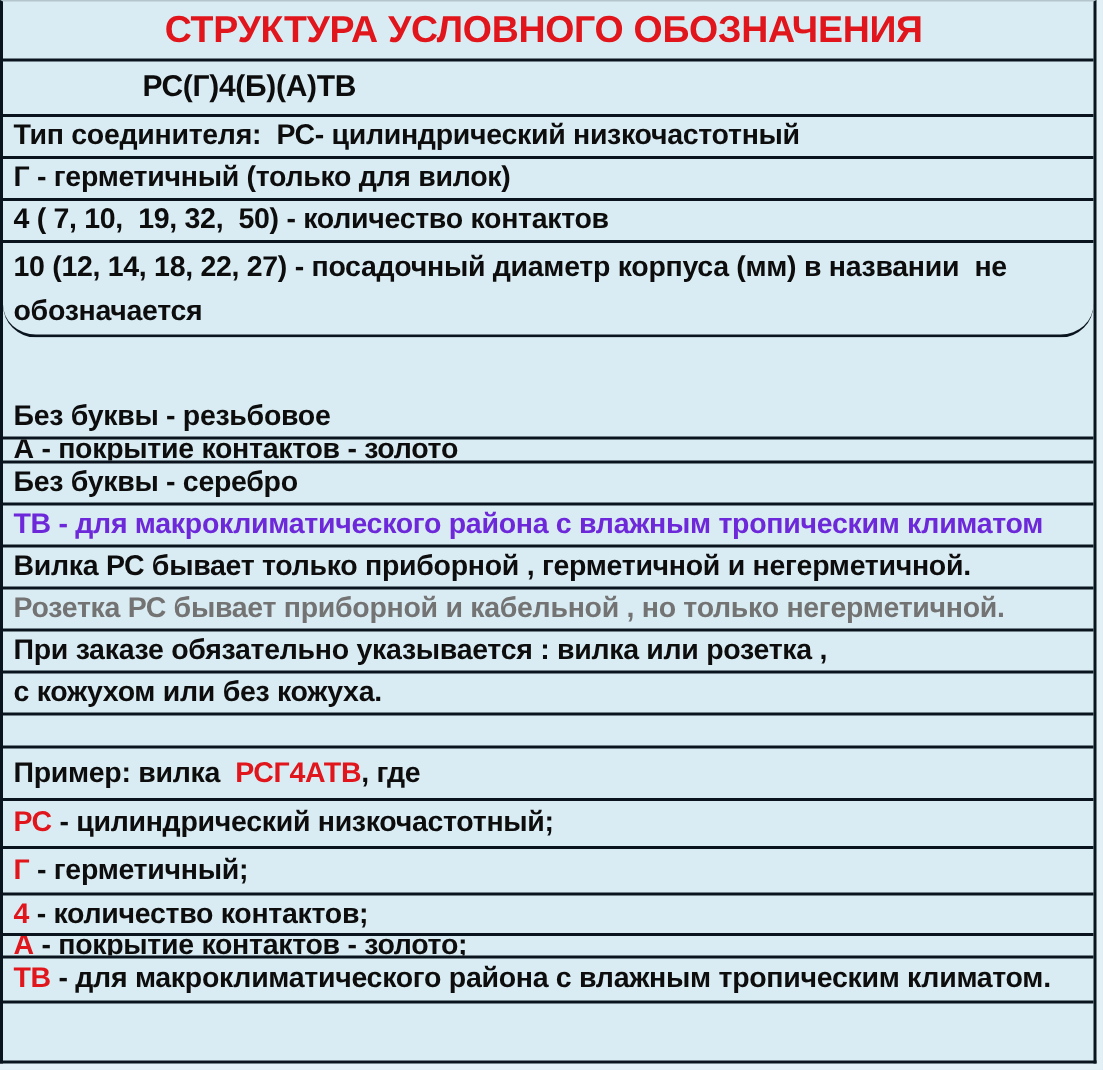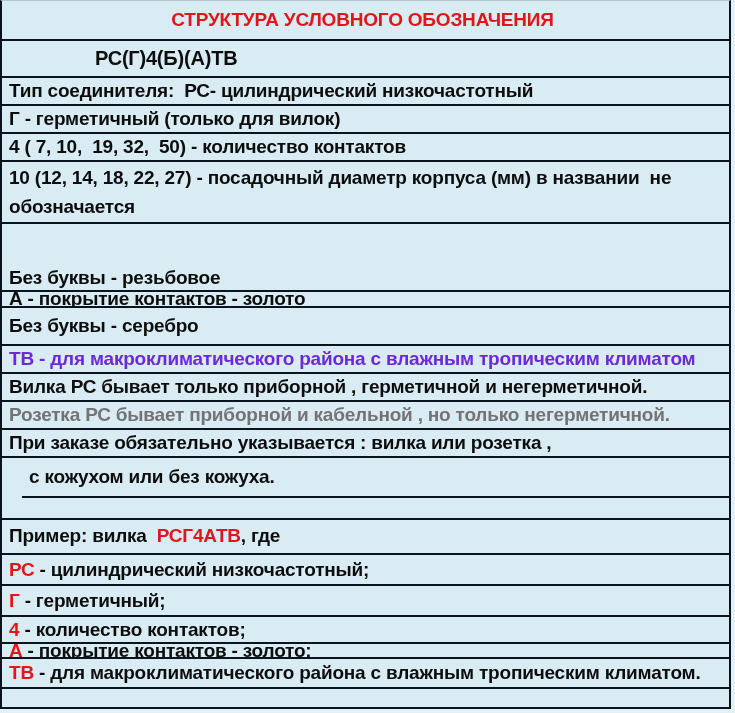--- a/index.html
+++ b/index.html
@@ -47,61 +47,61 @@
   .row.center {
     justify-content: center;
     padding-left: 0;
   }
   .row.wrap2 .txt { line-height: 29px; }
 </style>
 </head>
 <body>
 
 <div class="table-wrap">
-    <div class="row center" style="height: 40px; font-size: 19px;">
+    <div class="row center" style="height: 40px; font-size: 25px;">
       <div class="txt"><span style="color: rgb(224, 22, 28);">СТРУКТУРА УСЛОВНОГО ОБОЗНАЧЕНИЯ</span></div>
     </div>
     <div class="row" style="height: 37px; padding-left: 93px; font-size: 20px;">
       <div class="txt"><span style="color: rgb(13, 13, 13);">РС(Г)4(Б)(А)ТВ</span></div>
     </div>
     <div class="row" style="height: 28px;">
       <div class="txt"><span style="color: rgb(13, 13, 13);">Тип соединителя:  РС- цилиндрический низкочастотный</span></div>
     </div>
     <div class="row" style="height: 28px;">
       <div class="txt"><span style="color: rgb(13, 13, 13);">Г - герметичный (только для вилок)</span></div>
     </div>
     <div class="row" style="height: 28px;">
       <div class="txt"><span style="color: rgb(13, 13, 13);">4 ( 7, 10,  19, 32,  50) - количество контактов</span></div>
     </div>
-    <div class="row wrap2" style="height: 63px;">
+    <div class="row wrap2" style="height: 63px; border-radius: 22px;">
       <div class="txt"><span style="color: rgb(13, 13, 13);">10 (12, 14, 18, 22, 27) - посадочный диаметр корпуса (мм) в названии  не
 обозначается</span></div>
     </div>
     <div class="row" style="height: 28px; margin-top: 40px;">
       <div class="txt"><span style="color: rgb(13, 13, 13);">Без буквы - резьбовое</span></div>
     </div>
     <div class="row" style="height: 16px;">
       <div class="txt"><span style="color: rgb(13, 13, 13);">А - покрытие контактов - золото</span></div>
     </div>
-    <div class="row" style="height: 38px;">
+    <div class="row" style="height: 28px;">
       <div class="txt"><span style="color: rgb(13, 13, 13);">Без буквы - серебро</span></div>
     </div>
     <div class="row" style="height: 28px;">
       <div class="txt"><span style="color: #6d28d9;">ТВ - для макроклиматического района с влажным тропическим климатом</span></div>
     </div>
     <div class="row" style="height: 28px;">
       <div class="txt"><span style="color: rgb(13, 13, 13);">Вилка РС бывает только приборной , герметичной и негерметичной.</span></div>
     </div>
     <div class="row" style="height: 28px;">
       <div class="txt"><span style="color: #737373;">Розетка РС бывает приборной и кабельной , но только негерметичной.</span></div>
     </div>
     <div class="row" style="height: 28px;">
       <div class="txt"><span style="color: rgb(13, 13, 13);">При заказе обязательно указывается : вилка или розетка ,</span></div>
     </div>
-    <div class="row" style="height: 40px; margin-left: 20px;">
+    <div class="row" style="height: 28px;">
       <div class="txt"><span style="color: rgb(13, 13, 13);">с кожухом или без кожуха.</span></div>
     </div>
     <div class="row" style="height: 22px;">
       <div class="txt"></div>
     </div>
     <div class="row" style="height: 35px;">
       <div class="txt"><span style="color: rgb(13, 13, 13); text-align: center;">Пример: вилка  </span><span style="color: rgb(224, 22, 28);">РСГ4АТВ</span><span style="color: rgb(13, 13, 13);">, где</span></div>
     </div>
     <div class="row" style="height: 32px;">
       <div class="txt"><span style="color: rgb(224, 22, 28);">РС</span><span style="color: rgb(13, 13, 13);"> - цилиндрический низкочастотный;</span></div>

